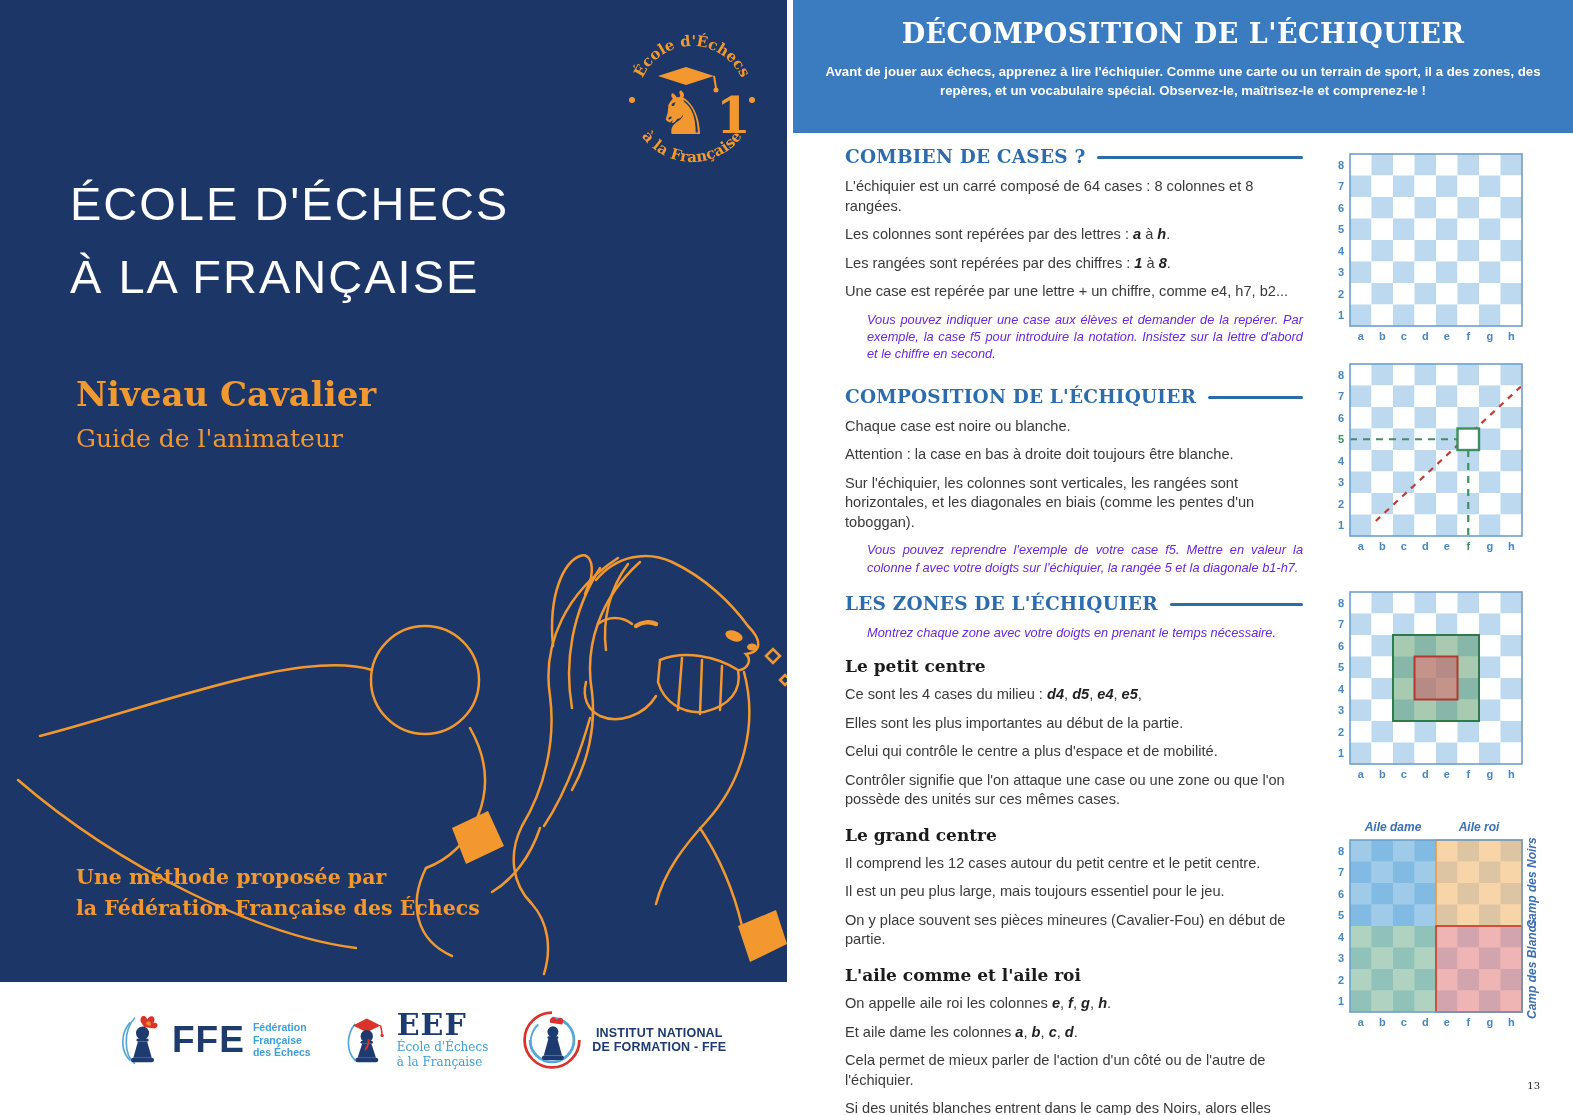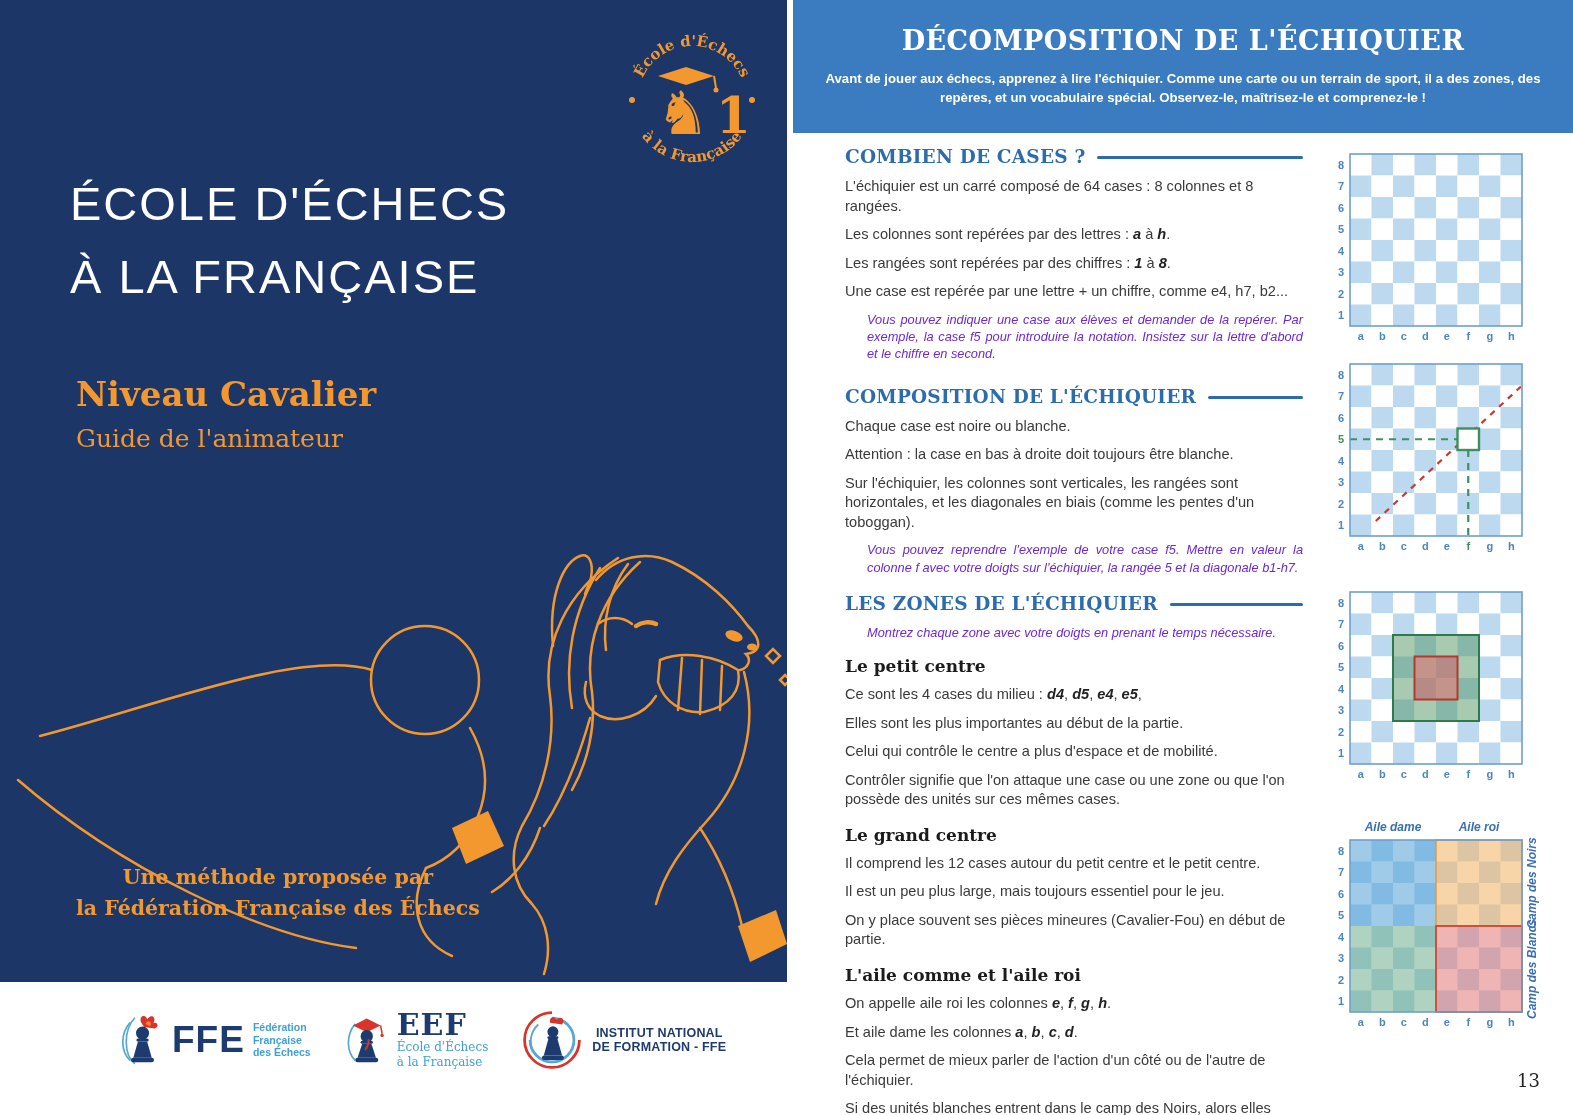--- a/index.html
+++ b/index.html
@@ -8,58 +8,58 @@
 
   
   .cover{position:absolute;left:0;top:0;width:787px;height:982px;background:#1c3667;overflow:hidden;}
   .cover-title{position:absolute;left:70px;top:168px;color:#ffffff;font-size:47px;
                font-weight:300;letter-spacing:2px;line-height:1.55;white-space:nowrap;}
   .cover-level{position:absolute;left:76px;top:374px;color:#f2982f;
                font-family:"DejaVu Serif",serif;font-weight:bold;font-size:34px;}
   .cover-guide{position:absolute;left:76px;top:424px;color:#f2982f;
                font-family:"DejaVu Serif",serif;font-size:25px;}
   .cover-method{position:absolute;left:76px;top:862px;color:#f2982f;
-               font-family:"DejaVu Serif",serif;font-weight:bold;font-size:20.5px;line-height:1.5;text-align:center;}
+               font-family:"DejaVu Serif",serif;font-weight:bold;font-size:20.5px;line-height:1.5;}
   .badge{position:absolute;left:622px;top:30px;width:140px;height:140px;}
   .mascot{position:absolute;left:0;top:528px;width:787px;height:454px;}
 
   
   .logos{position:absolute;left:118px;top:1008px;display:flex;align-items:center;gap:32px;}
   .logo{display:flex;align-items:center;gap:8px;}
   .ffe-abbr{font-size:37px;font-weight:bold;color:#1d3b6e;letter-spacing:1px;}
   .ffe-name{font-size:10.5px;font-weight:bold;color:#3f9fd8;line-height:1.2;}
   .eef-abbr{font-size:30px;font-weight:bold;color:#1d3b6e;letter-spacing:1px;
             font-family:"DejaVu Serif",serif;line-height:1;}
   .eef-name{font-size:12px;color:#3f9fd8;font-family:"DejaVu Serif",serif;line-height:1.25;}
   .inf-name{font-size:12.5px;font-weight:bold;color:#1d3b6e;line-height:1.15;letter-spacing:0.2px;text-align:center;}
 
   
   .rightpage{position:absolute;left:793px;top:0;width:780px;height:1115px;background:#ffffff;}
   .band{position:absolute;left:0;top:0;width:780px;height:133px;background:#3b7cc1;
         color:#ffffff;text-align:center;}
-  .band h2{margin:25px 0 13px;font-family:"DejaVu Serif",serif;font-size:27px;letter-spacing:0.5px;}
+  .band h2{margin:18px 0 13px;font-family:"DejaVu Serif",serif;font-size:27px;letter-spacing:0.5px;}
   .band p{margin:0 auto;width:715px;font-size:13.2px;line-height:1.45;font-weight:bold;}
 
   .textcol{position:absolute;left:52px;top:146px;width:458px;}
   .sec-head{display:flex;align-items:center;gap:12px;margin:0 0 10px;}
   .sec-head h3{margin:0;font-family:"DejaVu Serif",serif;font-size:18.5px;color:#2c6cad;
                letter-spacing:0.2px;white-space:nowrap;font-weight:bold;}
   .sec-head .rule{flex:1;height:3px;background:#2c6cad;border-radius:2px;margin-top:2px;}
   .section p{margin:0 0 9px;font-size:14.6px;line-height:1.34;color:#3a3a3a;}
   .section b.bi{font-style:italic;color:#222;}
   .note{font-style:italic;font-size:12.8px;line-height:1.35;color:#6d28d9;
         margin:3px 0 8px 22px;text-align:justify;}
   h4.sub{margin:15px 0 9px;font-family:"DejaVu Serif",serif;font-size:17px;color:#1b1b1b;}
   #sec-composition{margin-top:23px;}
   #sec-zones{margin-top:17px;}
 
   .board-wrap{position:absolute;left:540px;width:220px;}
   #bw0{top:150px;} #bw1{top:360px;} #bw2{top:588px;} #bw3{top:816px;}
 
-  .pagenum{position:absolute;right:33px;bottom:24px;font-size:18px;color:#222;
+  .pagenum{position:absolute;right:33px;bottom:24px;font-size:10px;color:#222;
            font-family:"DejaVu Serif",serif;}
 </style>
 </head>
 <body>
 
 <div class="page">
 
   <div class="cover">
 
     <svg class="badge" viewBox="0 0 140 140">

